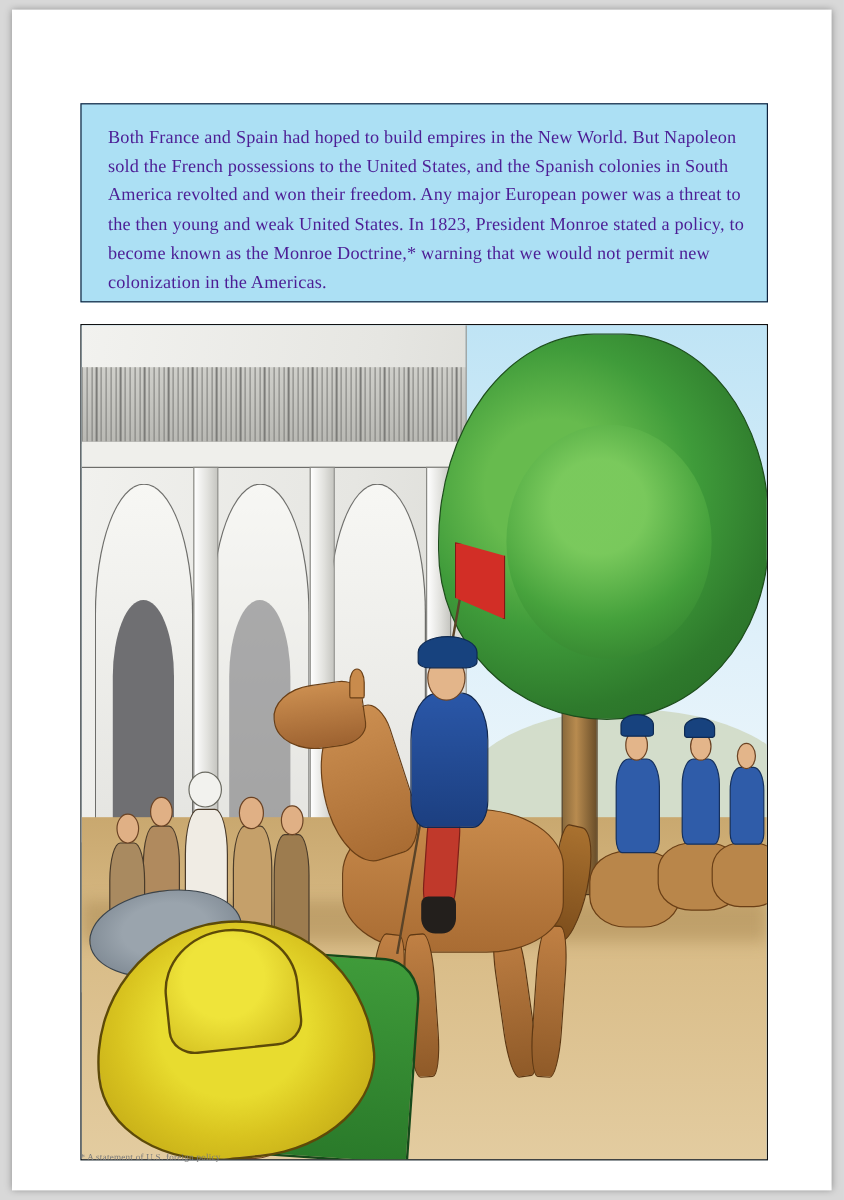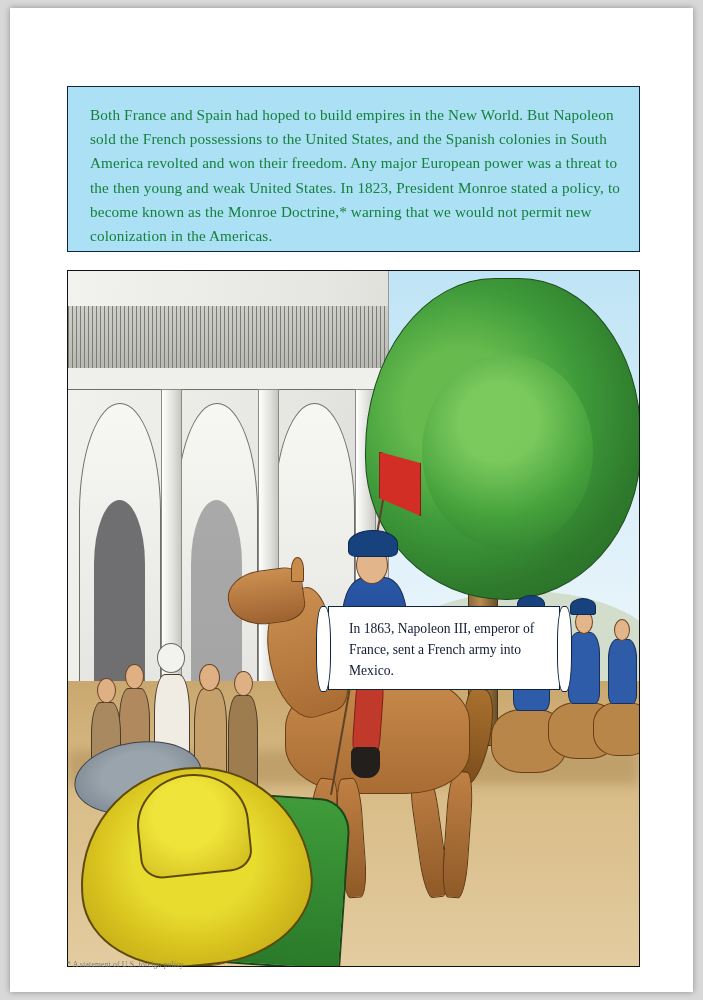--- a/index.html
+++ b/index.html
@@ -64,21 +64,21 @@
     background: #ace0f4;
     border: 1.5px solid #10243f;
     box-sizing: border-box;
     padding: 16px 18px 10px 22px;
   }
   .narration p {
     margin: 0;
     font-family: "Liberation Serif", serif;
     font-size: 15.2px;
     line-height: 24.2px;
-    color: #15803d;
+    color: #4c1d95;
     letter-spacing: 0.15px;
   }
 
   
   .panel {
     position: absolute;
     left: 57px;
     top: 262px;
     width: 573px;
     height: 697px;
@@ -425,19 +425,16 @@
 
       <div class="grey-hat"></div>
       <div class="green-cloak"></div>
       <div class="fg-face"></div>
       <div class="sombrero"></div>
       <div class="sombrero-crown"></div>
 
     </div>
   </div>
 
-  <div class="scroll">
-    <p>In 1863, Napoleon III, emperor of France, sent a French army into Mexico.</p>
-  </div>
 
   <div class="footnote">* A statement of U.S. foreign policy</div>
 
 </div>
 
 </body></html>

